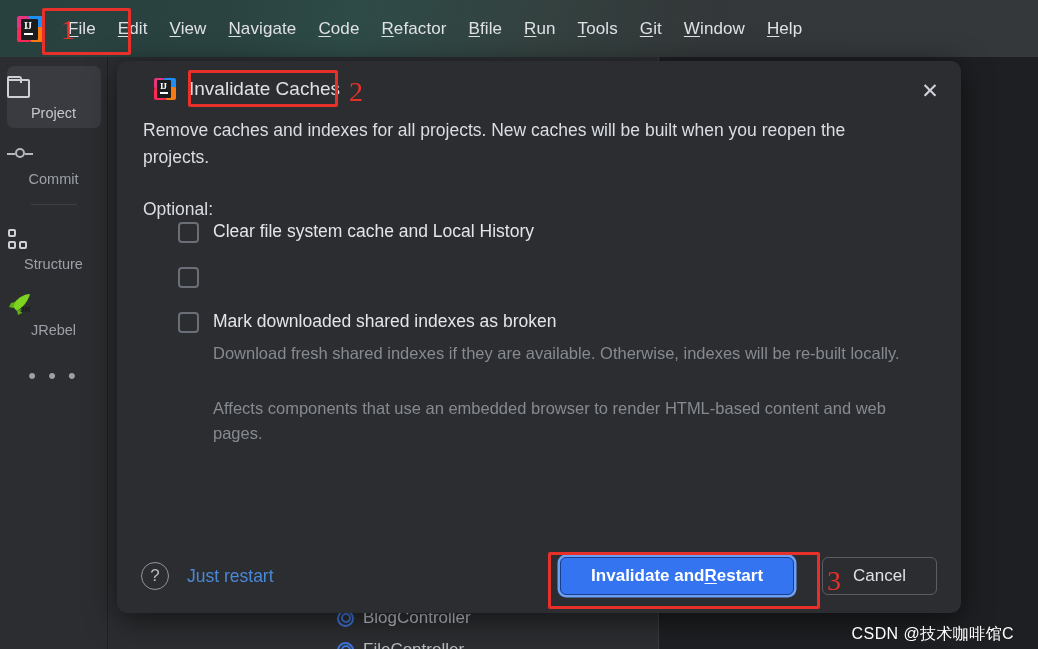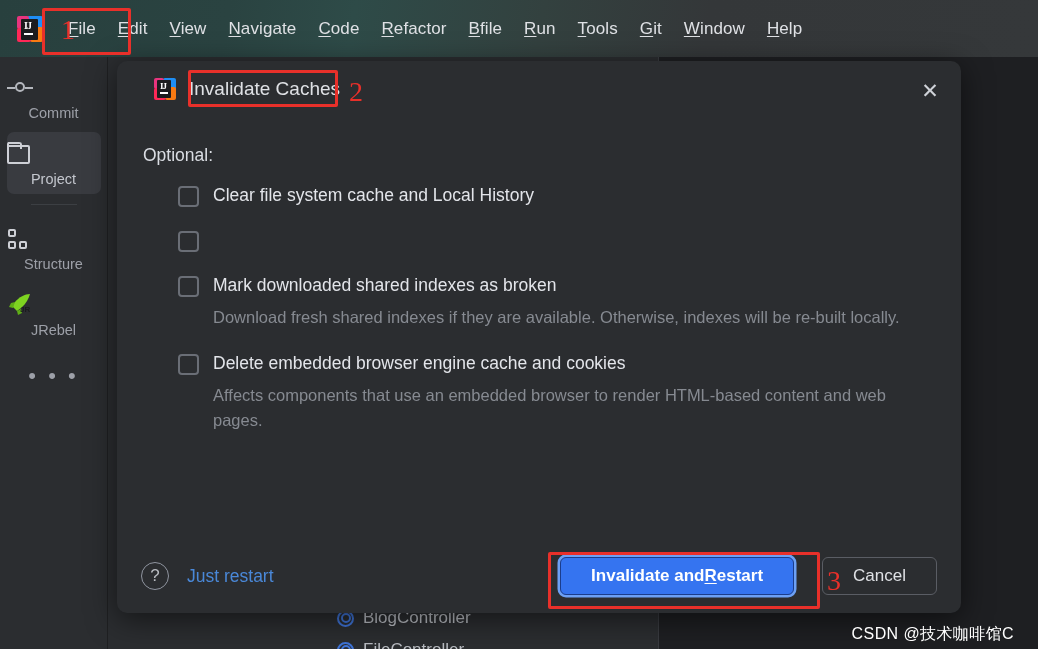--- a/index.html
+++ b/index.html
@@ -101,21 +101,21 @@
   .dlg-title { color: #dfe1e5; font-size: 19px; }
   .dlg-close {
     position: absolute; right: 16px; top: 14px; width: 30px; height: 30px;
     display: flex; align-items: center; justify-content: center;
     color: #cfd2d8; font-size: 21px; line-height: 1; border-radius: 5px;
   }
   .dlg-body { padding: 0 26px 0 26px; }
   .dlg-desc { color: #dadde3; font-size: 17.5px; line-height: 27px; max-width: 735px; }
   .dlg-optional { color: #dadde3; font-size: 17.5px; margin-top: 28px; }
 
-  .opt-list { margin-top: 18px; padding-left: 35px; }
+  .opt-list { padding-left: 35px; }
   .opt-row { display: flex; align-items: flex-start; gap: 14px; }
   .cbx {
     width: 21px; height: 21px; border: 2px solid #6a6e76; border-radius: 4px;
     background: #2b2d30; flex: none; margin-top: 2px;
   }
   .opt-label { color: #e3e5ea; font-size: 17.5px; line-height: 23px; }
   .opt-help {
     color: #868a91; font-size: 16.5px; line-height: 25px;
     margin: 8px 0 0 35px; max-width: 730px;
   }
@@ -165,37 +165,37 @@
       <span class="cls-ico"></span>
       <span>BlogController</span>
     </div>
     <div class="tree-row" style="top:583px;">
       <span class="cls-ico"></span>
       <span>FileController</span>
     </div>
   </div>
 
   <div class="sidebar">
+
+    <div class="side-item active">
+      <div class="side-ico">
+        <div class="ico-folder"></div>
+      </div>
+      <span class="side-label">Project</span>
+    </div>
 
     <div class="side-item">
       <div class="side-ico">
         <div class="ico-commit">
             <i class="ln l1"></i>
             <i class="cir"></i>
             <i class="ln l2"></i>
           </div>
       </div>
       <span class="side-label">Commit</span>
-    </div>
-
-    <div class="side-item active">
-      <div class="side-ico">
-        <div class="ico-folder"></div>
-      </div>
-      <span class="side-label">Project</span>
     </div>
 
     <div class="side-sep"></div>
 
     <div class="side-item">
       <div class="side-ico">
         <div class="ico-struct">
             <i class="a"></i>
             <i class="b"></i>
             <i class="c"></i>
@@ -258,20 +258,21 @@
         <div class="gl" style="left:6px;top:5px;font-size:9px;">
             <b style="font-size:9px;">IJ</b>
           </div>
         <div class="bar" style="left:6px;top:14px;width:8px;height:2px;"></div>
       </div>
       <div class="dlg-title">Invalidate Caches</div>
       <div class="dlg-close">✕</div>
     </div>
 
     <div class="dlg-body">
+      <div class="dlg-desc">Remove caches and indexes for all projects. New caches will be built when you reopen the projects.</div>
       <div class="dlg-optional">Optional:</div>
 
       <div class="opt-list">
 
         <div class="opt-row">
           <span class="cbx"></span>
           <span class="opt-label">Clear file system cache and Local History</span>
         </div>
         <div class="opt-gap"></div>
 
@@ -280,24 +281,20 @@
         </div>
         <div class="opt-gap"></div>
 
         <div class="opt-row">
           <span class="cbx"></span>
           <span class="opt-label">Mark downloaded shared indexes as broken</span>
         </div>
         <div class="opt-help">Download fresh shared indexes if they are available. Otherwise, indexes will be re-built locally.</div>
         <div class="opt-gap"></div>
 
-        <div class="opt-row">
-          <span class="cbx"></span>
-          <span class="opt-label">Delete embedded browser engine cache and cookies</span>
-        </div>
         <div class="opt-help">Affects components that use an embedded browser to render HTML-based content and web pages.</div>
 
       </div>
     </div>
 
     <div class="dlg-footer">
       <div class="help-circle">?</div>
       <div class="just-restart">Just restart</div>
       <div class="footer-spacer"></div>
       <div class="btn btn-primary">

